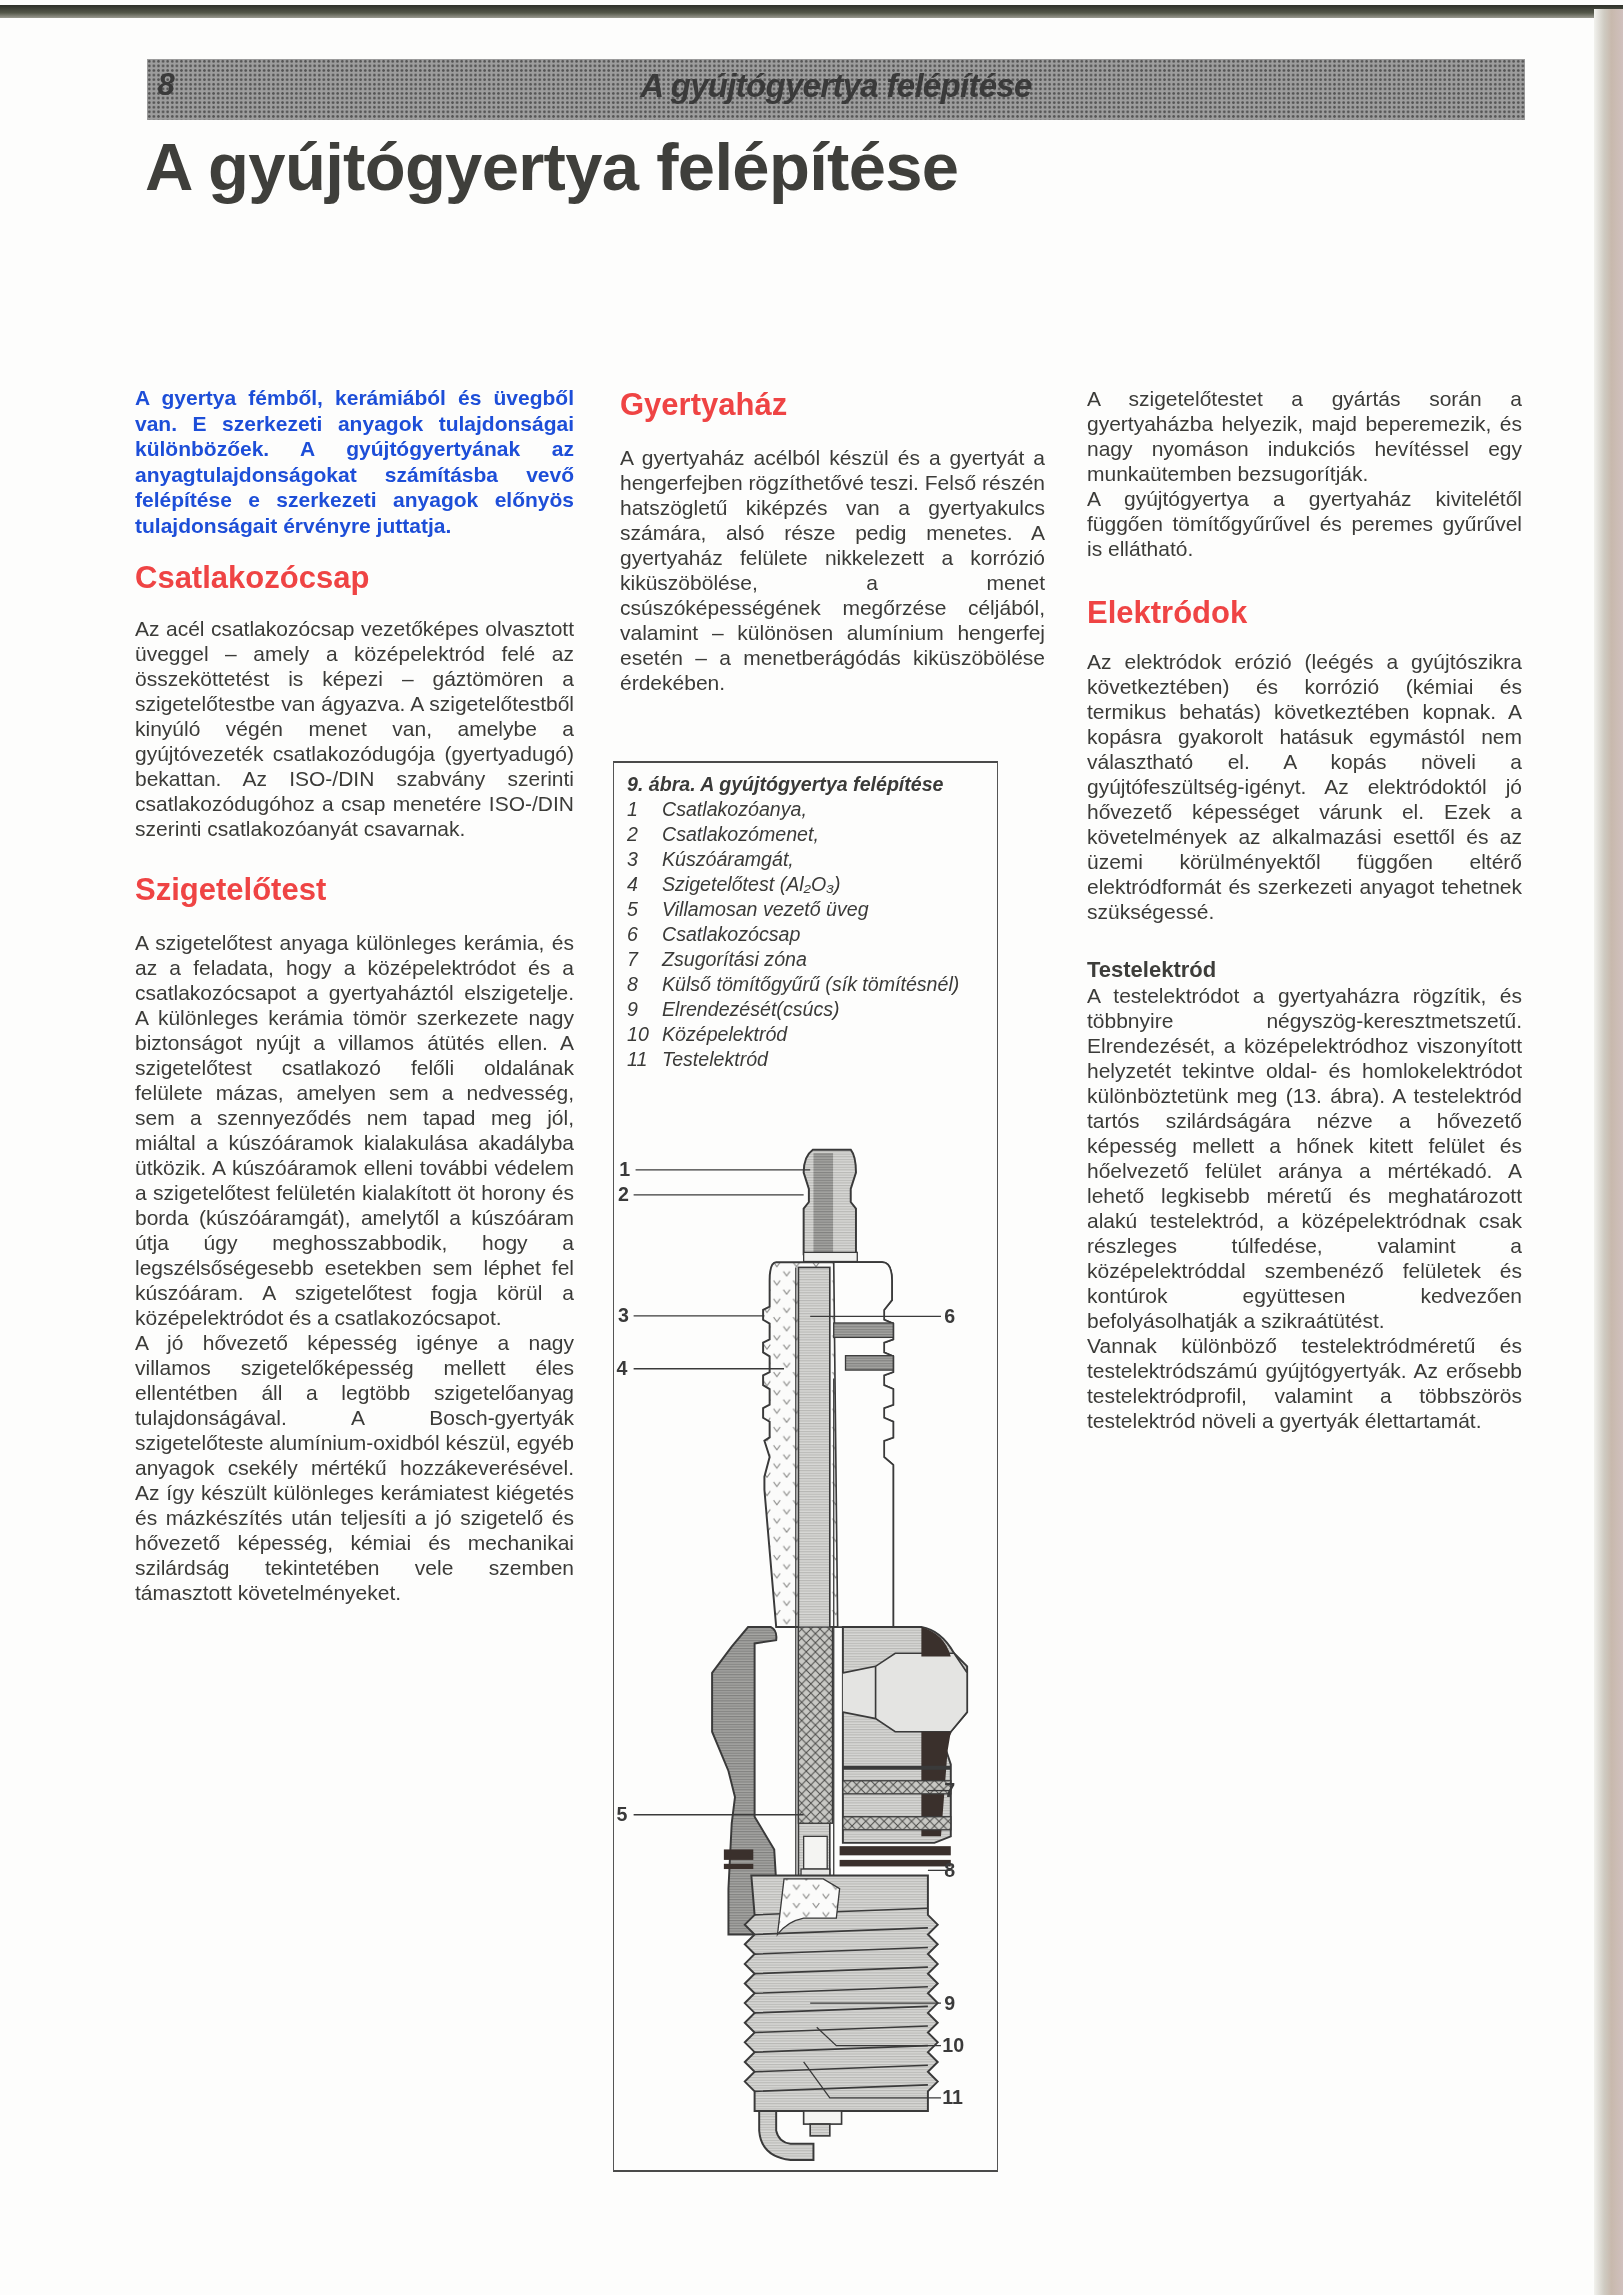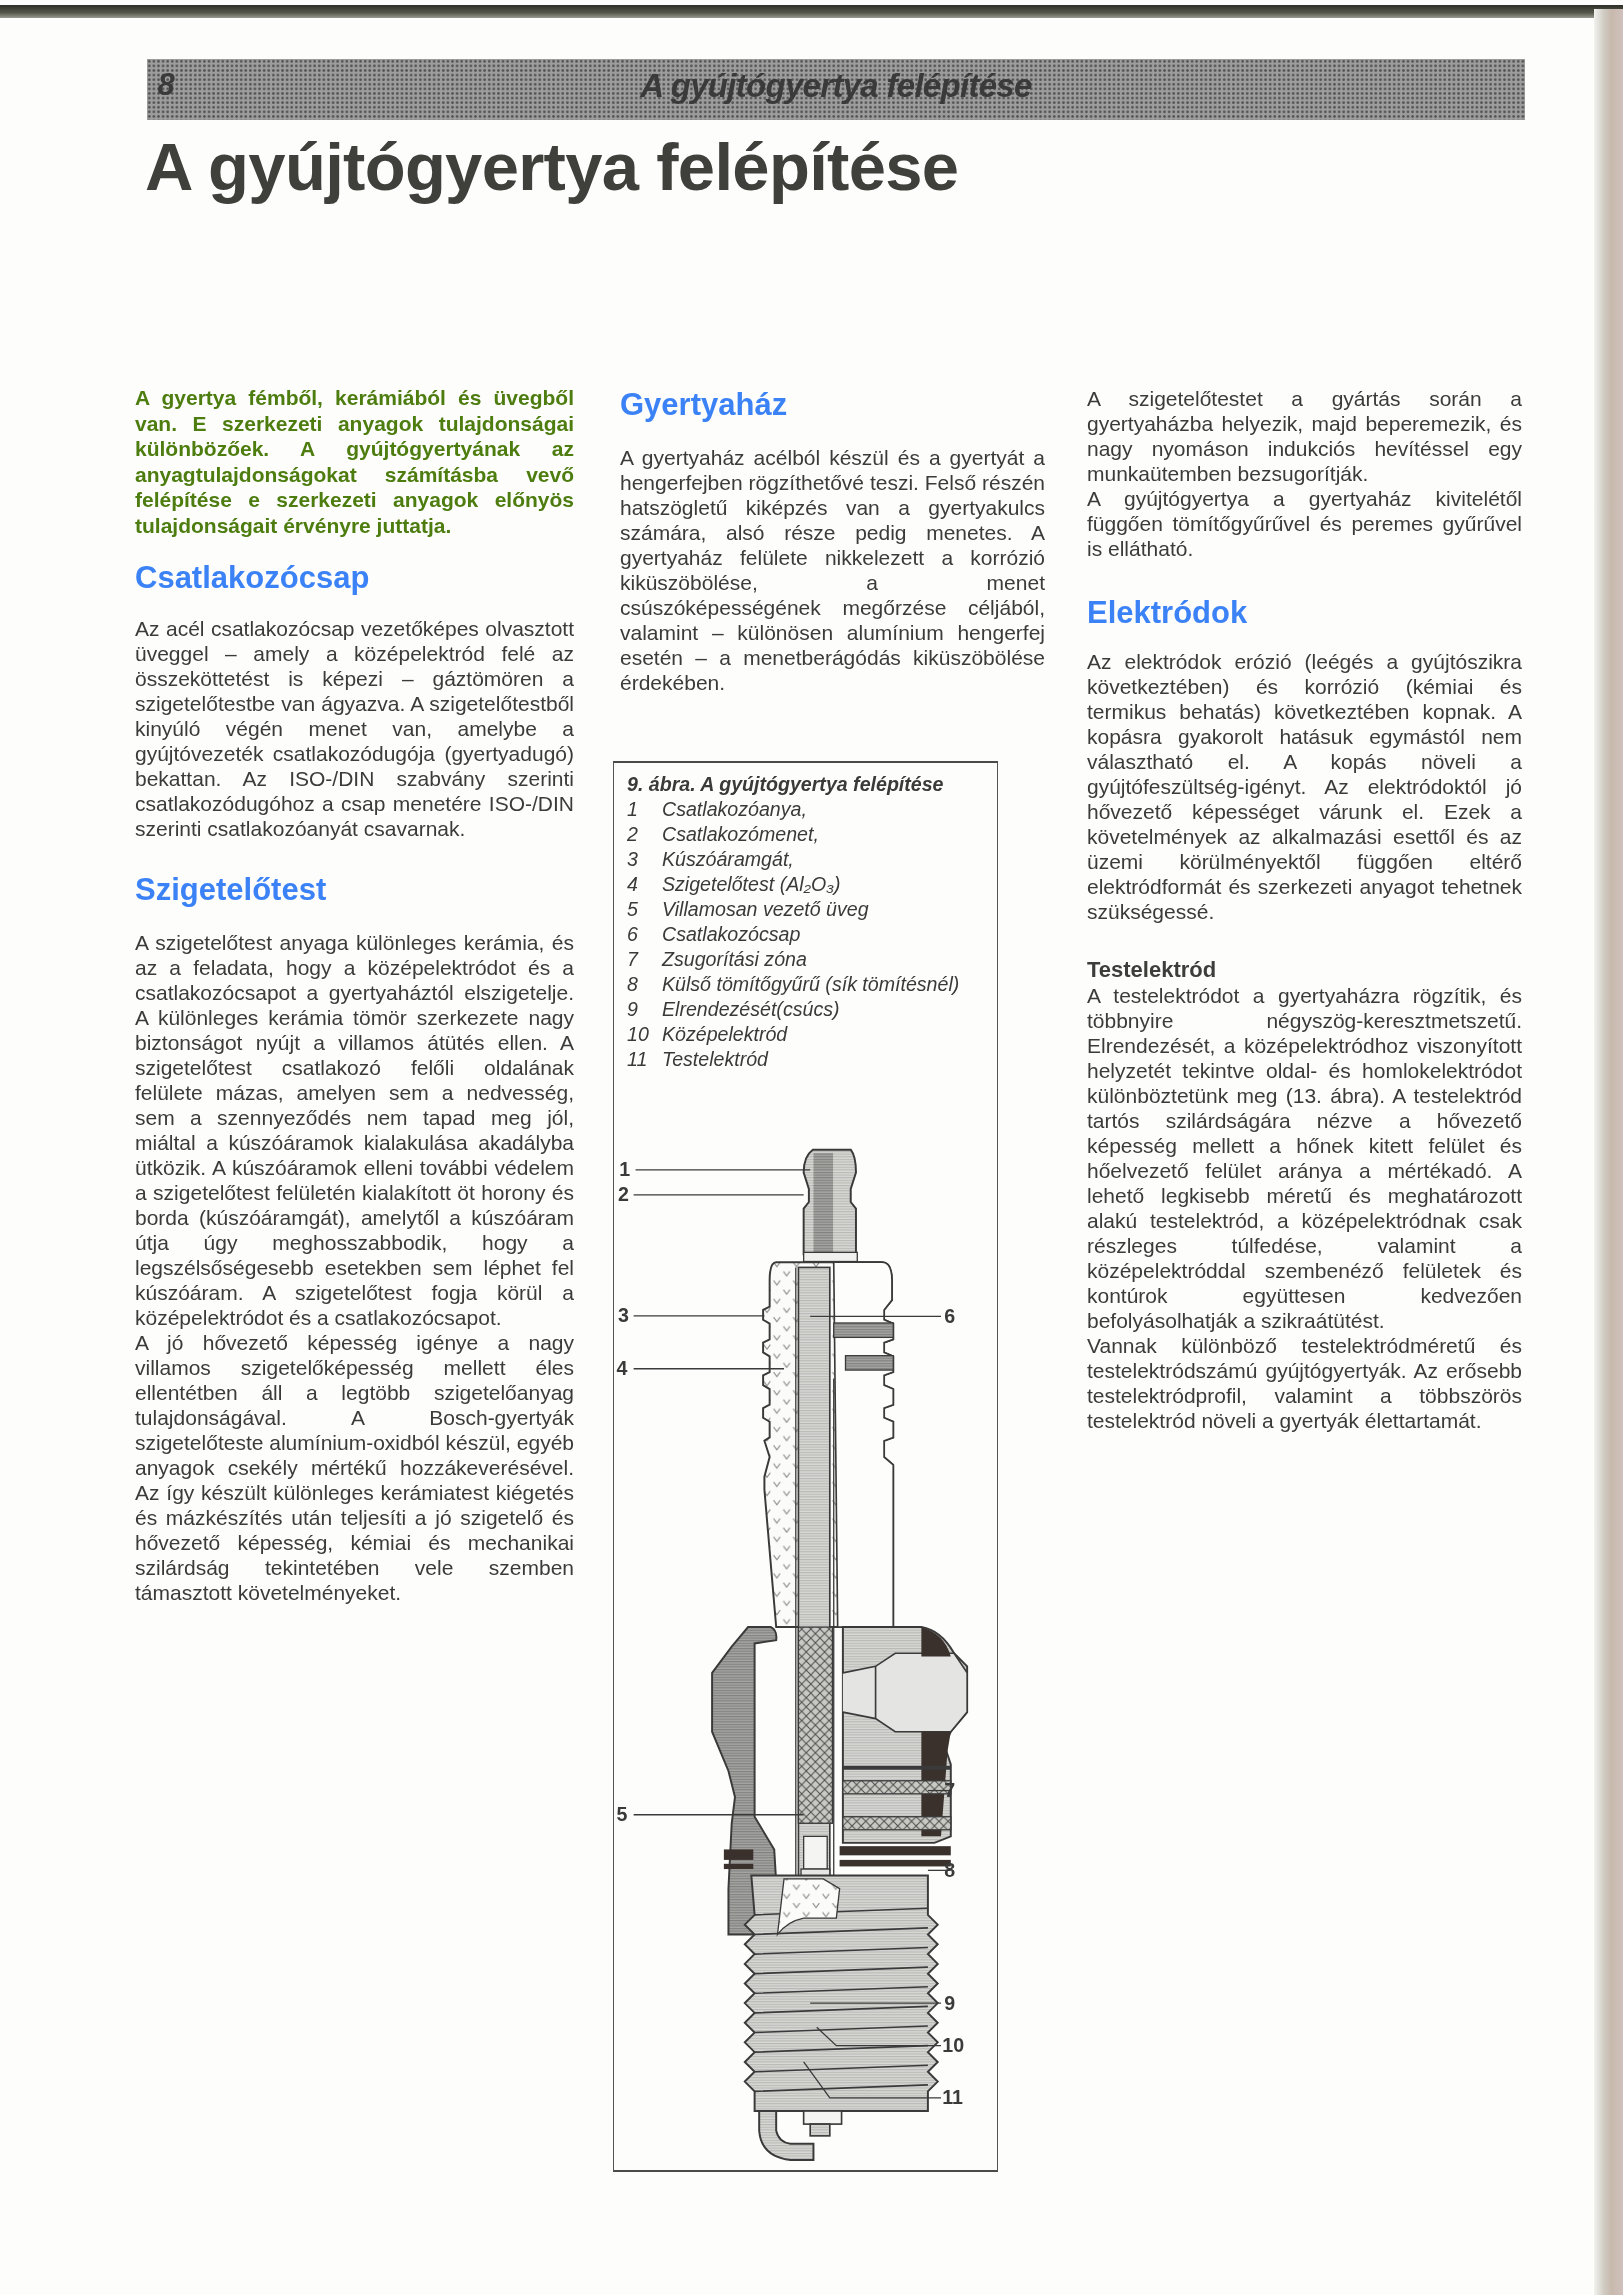--- a/index.html
+++ b/index.html
@@ -33,23 +33,23 @@
   }
   h1.page-title {
     position: absolute; left: 145px; top: 128px; margin: 0;
     font-size: 67px; font-weight: bold; color: #3f3f3b; letter-spacing: -0.7px;
   }
   .col { position: absolute; font-size: 21px; line-height: 25px; text-align: justify; hyphens: manual; }
   .col p { margin: 0; }
   .col1 { left: 135px; top: 385px; width: 439px; }
   .col2 { left: 620px; top: 386px; width: 425px; }
   .col3 { left: 1087px; top: 386px; width: 435px; }
-  .lead { font-weight: bold; font-size: 21px; line-height: 25.5px; color: #4d7c0f; }
+  .lead { font-weight: bold; font-size: 21px; line-height: 25.5px; color: #1d4ed8; }
   h2 {
-    margin: 0; font-size: 31px; font-weight: bold; color: #3b82f6; line-height: 37px;
+    margin: 0; font-size: 31px; font-weight: bold; color: #ef4444; line-height: 37px;
   }
   h3 { margin: 0; font-size: 22px; font-weight: bold; color: #3d3d3a; line-height: 26px; }
   .figure-box {
     position: absolute; left: 613px; top: 761px; width: 385px; height: 1411px;
     border-top: 2px solid #4a4a4a; border-left: 1.3px solid #555; border-right: 1.3px solid #555; border-bottom: 2px solid #4a4a4a;
     box-sizing: border-box;
   }
   .fig-caption {
     position: absolute; left: 13px; top: 9.2px; right: 6.5px;
     font-size: 19.6px; line-height: 25px; font-style: italic; color: #3a3a38;

